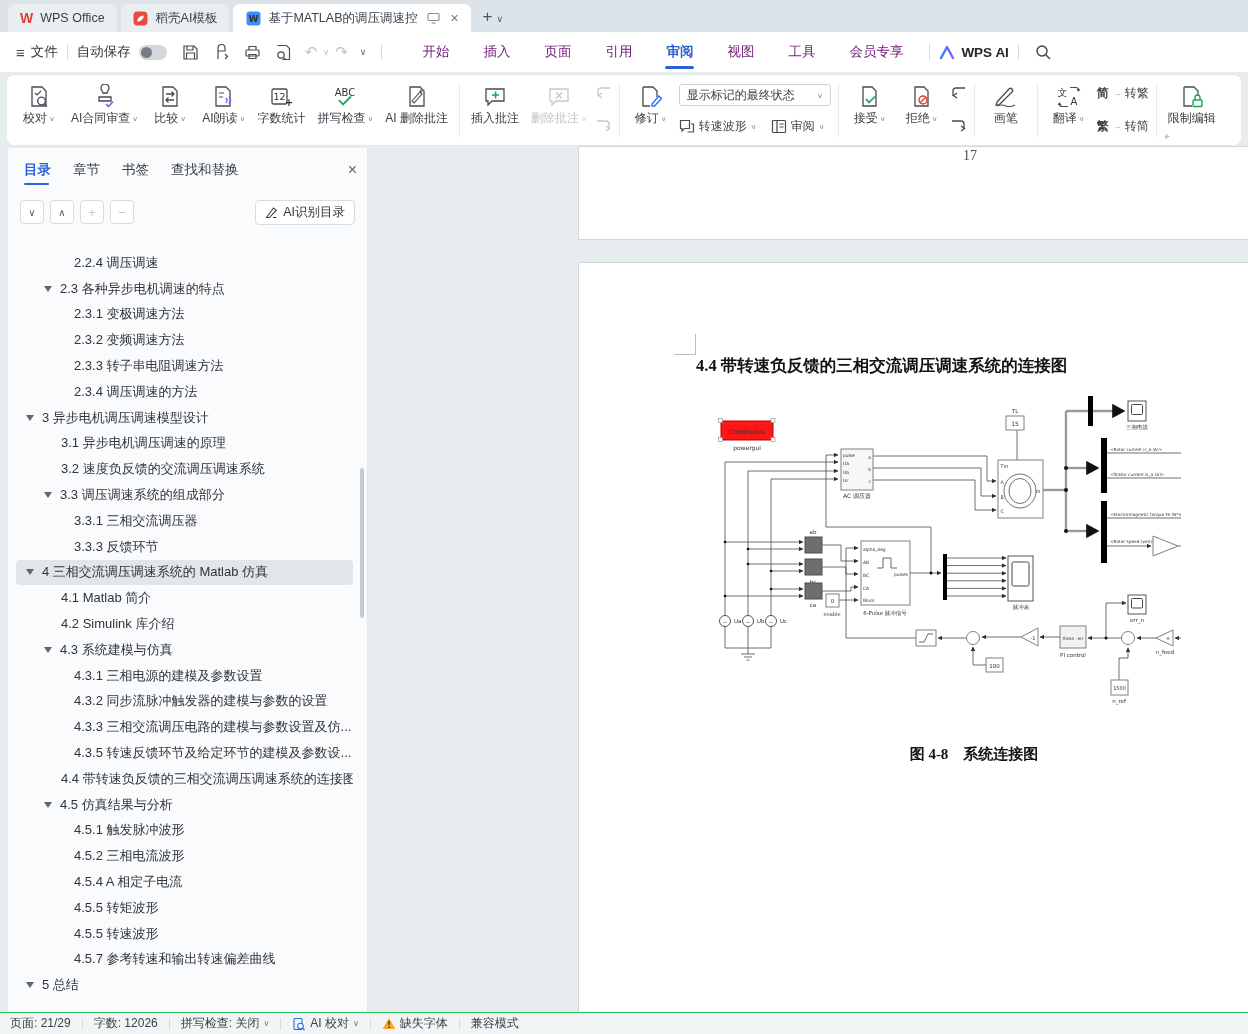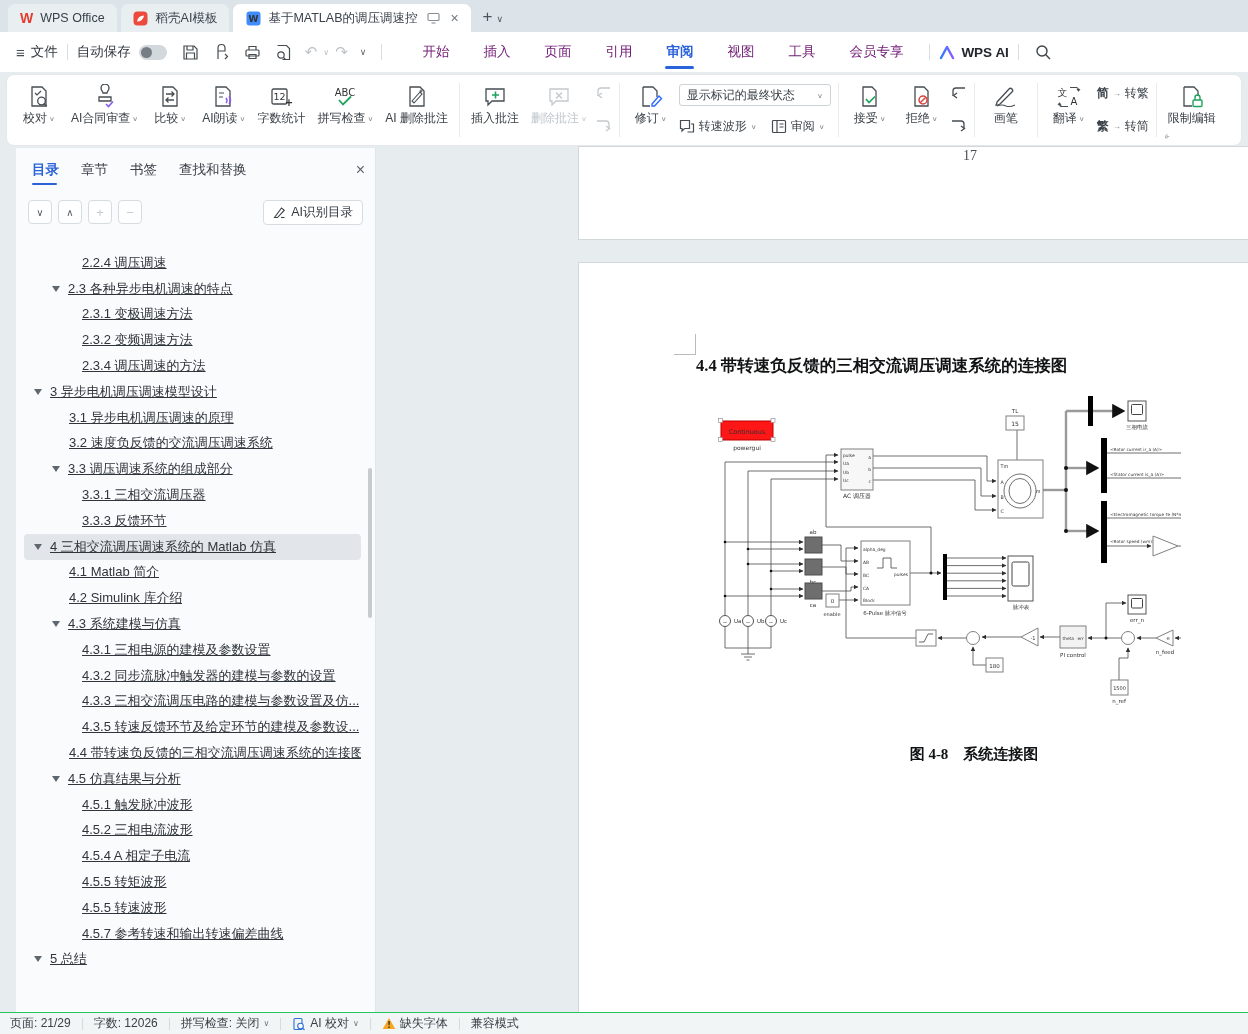--- a/index.html
+++ b/index.html
@@ -38,37 +38,37 @@
   .bigbtn.dis .lbl{color:#bfc5ca;}
   .dd{font-size:8px;color:#868d93;transform:scaleY(.8);}
   .dis .dd{color:#c7ccd0;}
   .stackcol{display:flex;flex-direction:column;justify-content:space-between;padding:5px 2px 6px;}
   .sbtn{height:18px;display:flex;align-items:center;gap:4px;font-size:12px;color:#3a4147;white-space:nowrap;}
   .selbox{width:152px;height:22px;border:1px solid #ccd2d6;border-radius:3px;background:#fff;display:flex;align-items:center;
           justify-content:space-between;padding:0 7px;font-size:12px;color:#3a4147;}
   .cornerarrow{position:absolute;right:72px;bottom:4px;color:#8a9096;font-size:9px;transform:rotate(-45deg);}
   
   .bodyarea{position:absolute;left:0;top:148px;width:100%;height:864px;background:#e7ecef;}
-  .toc{position:absolute;left:16px;top:0;width:360px;height:864px;background:#fafbfc;border-right:1px solid #e2e6e9;}
+  .toc{position:absolute;left:8px;top:0;width:360px;height:864px;background:#fafbfc;border-right:1px solid #e2e6e9;}
   .toc-tabs{position:absolute;left:16px;top:8px;right:10px;height:28px;display:flex;align-items:center;gap:22px;font-size:13.5px;color:#3a4147;}
   .toc-tab.on{color:#2a63d9;font-weight:700;position:relative;}
   .toc-tab.on:after{content:"";position:absolute;left:0;right:2px;bottom:-6px;height:2.5px;background:#2a63d9;border-radius:2px;}
   .toc-close{margin-left:auto;color:#5f676e;font-size:16px;}
   .toc-tools{position:absolute;left:12px;top:52px;right:12px;height:24px;display:flex;align-items:center;gap:6px;}
   .tbtn{width:24px;height:24px;border:1px solid #d7dce0;border-radius:4px;background:#fff;display:flex;align-items:center;justify-content:center;
         font-size:10px;color:#555d64;}
   .tbtn.dis{color:#c6cbd0;}
   .aibtn{margin-left:auto;height:25px;border:1px solid #d7dce0;border-radius:4px;background:#fff;display:flex;align-items:center;gap:5px;
          padding:0 9px;font-size:12.5px;color:#333a40;}
   .toclist{position:absolute;left:0;top:102px;right:0;bottom:0;overflow:hidden;}
   .trow{height:25.8px;margin:0 14px 0 8px;display:flex;align-items:center;font-size:13px;color:#2f353b;border-radius:4px;}
   .trow.sel{background:#e2e6ea;}
   .tri{width:0;height:0;border-left:4.5px solid transparent;border-right:4.5px solid transparent;border-top:6px solid #5f676e;flex:none;}
   .lvl1 .tri{margin-left:10px;} .lvl2 .tri{margin-left:28px;}
-  .ttext{margin-left:8px;white-space:nowrap;overflow:hidden;text-decoration:underline;}
+  .ttext{margin-left:8px;white-space:nowrap;overflow:hidden;}
   .lvl1 .ttext:first-child{margin-left:27px;} .lvl2 .ttext:first-child{margin-left:45px;} .lvl3 .ttext:first-child{margin-left:58px;}
   .tscroll{position:absolute;right:3px;top:320px;width:4px;height:150px;border-radius:2px;background:#c6cbd0;}
   
   .page{position:absolute;left:578px;width:680px;background:#fff;border:1px solid #d2d7da;}
   .pagenum{position:absolute;left:384px;top:1px;font-family:"Liberation Serif","DejaVu Serif",serif;font-size:14px;color:#4a4f54;}
   .cropv{position:absolute;left:116px;top:71px;width:1px;height:21px;background:#b7bcc0;}
   .croph{position:absolute;left:95px;top:91px;width:22px;height:1px;background:#b7bcc0;}
   .heading{position:absolute;left:117px;top:92px;font-family:"Liberation Serif","DejaVu Serif",serif;
            font-weight:700;font-size:16.5px;color:#101214;white-space:nowrap;}
   .caption{position:absolute;left:215px;top:482px;width:360px;text-align:center;font-family:"Liberation Serif","DejaVu Serif",serif;
@@ -462,20 +462,23 @@
           </div>
           <div class="trow lvl2">
             <span class="tri"></span>
             <span class="ttext">2.3  各种异步电机调速的特点</span>
           </div>
           <div class="trow lvl3">
             <span class="ttext">2.3.1  变极调速方法</span>
           </div>
           <div class="trow lvl3">
             <span class="ttext">2.3.2  变频调速方法</span>
+          </div>
+          <div class="trow lvl3">
+            <span class="ttext">2.3.3  转子串电阻调速方法</span>
           </div>
           <div class="trow lvl3">
             <span class="ttext">2.3.4  调压调速的方法</span>
           </div>
           <div class="trow lvl1">
             <span class="tri"></span>
             <span class="ttext">3  异步电机调压调速模型设计</span>
           </div>
           <div class="trow lvl2">
             <span class="ttext">3.1  异步电机调压调速的原理</span>

